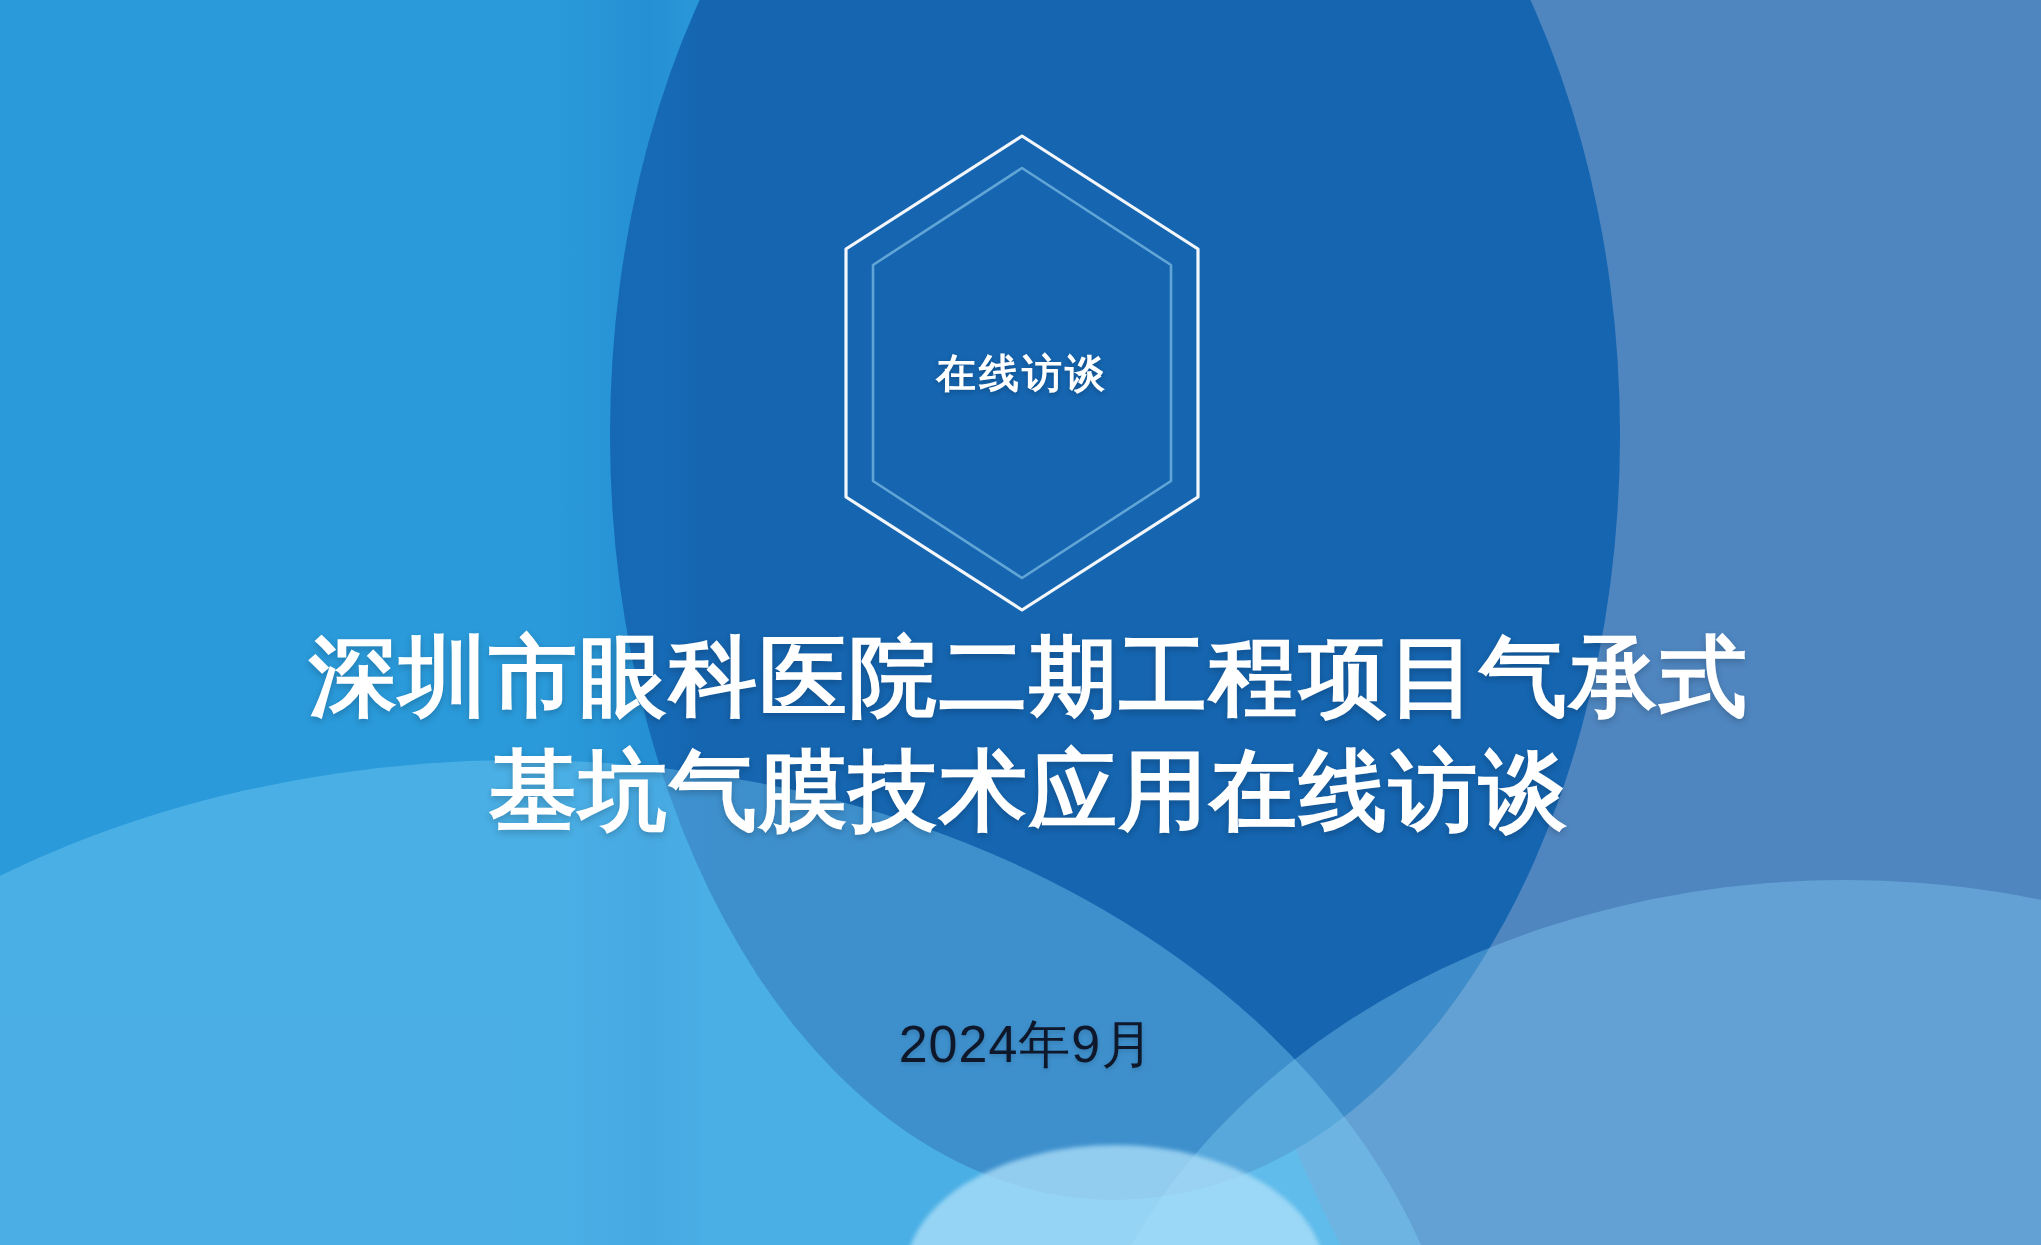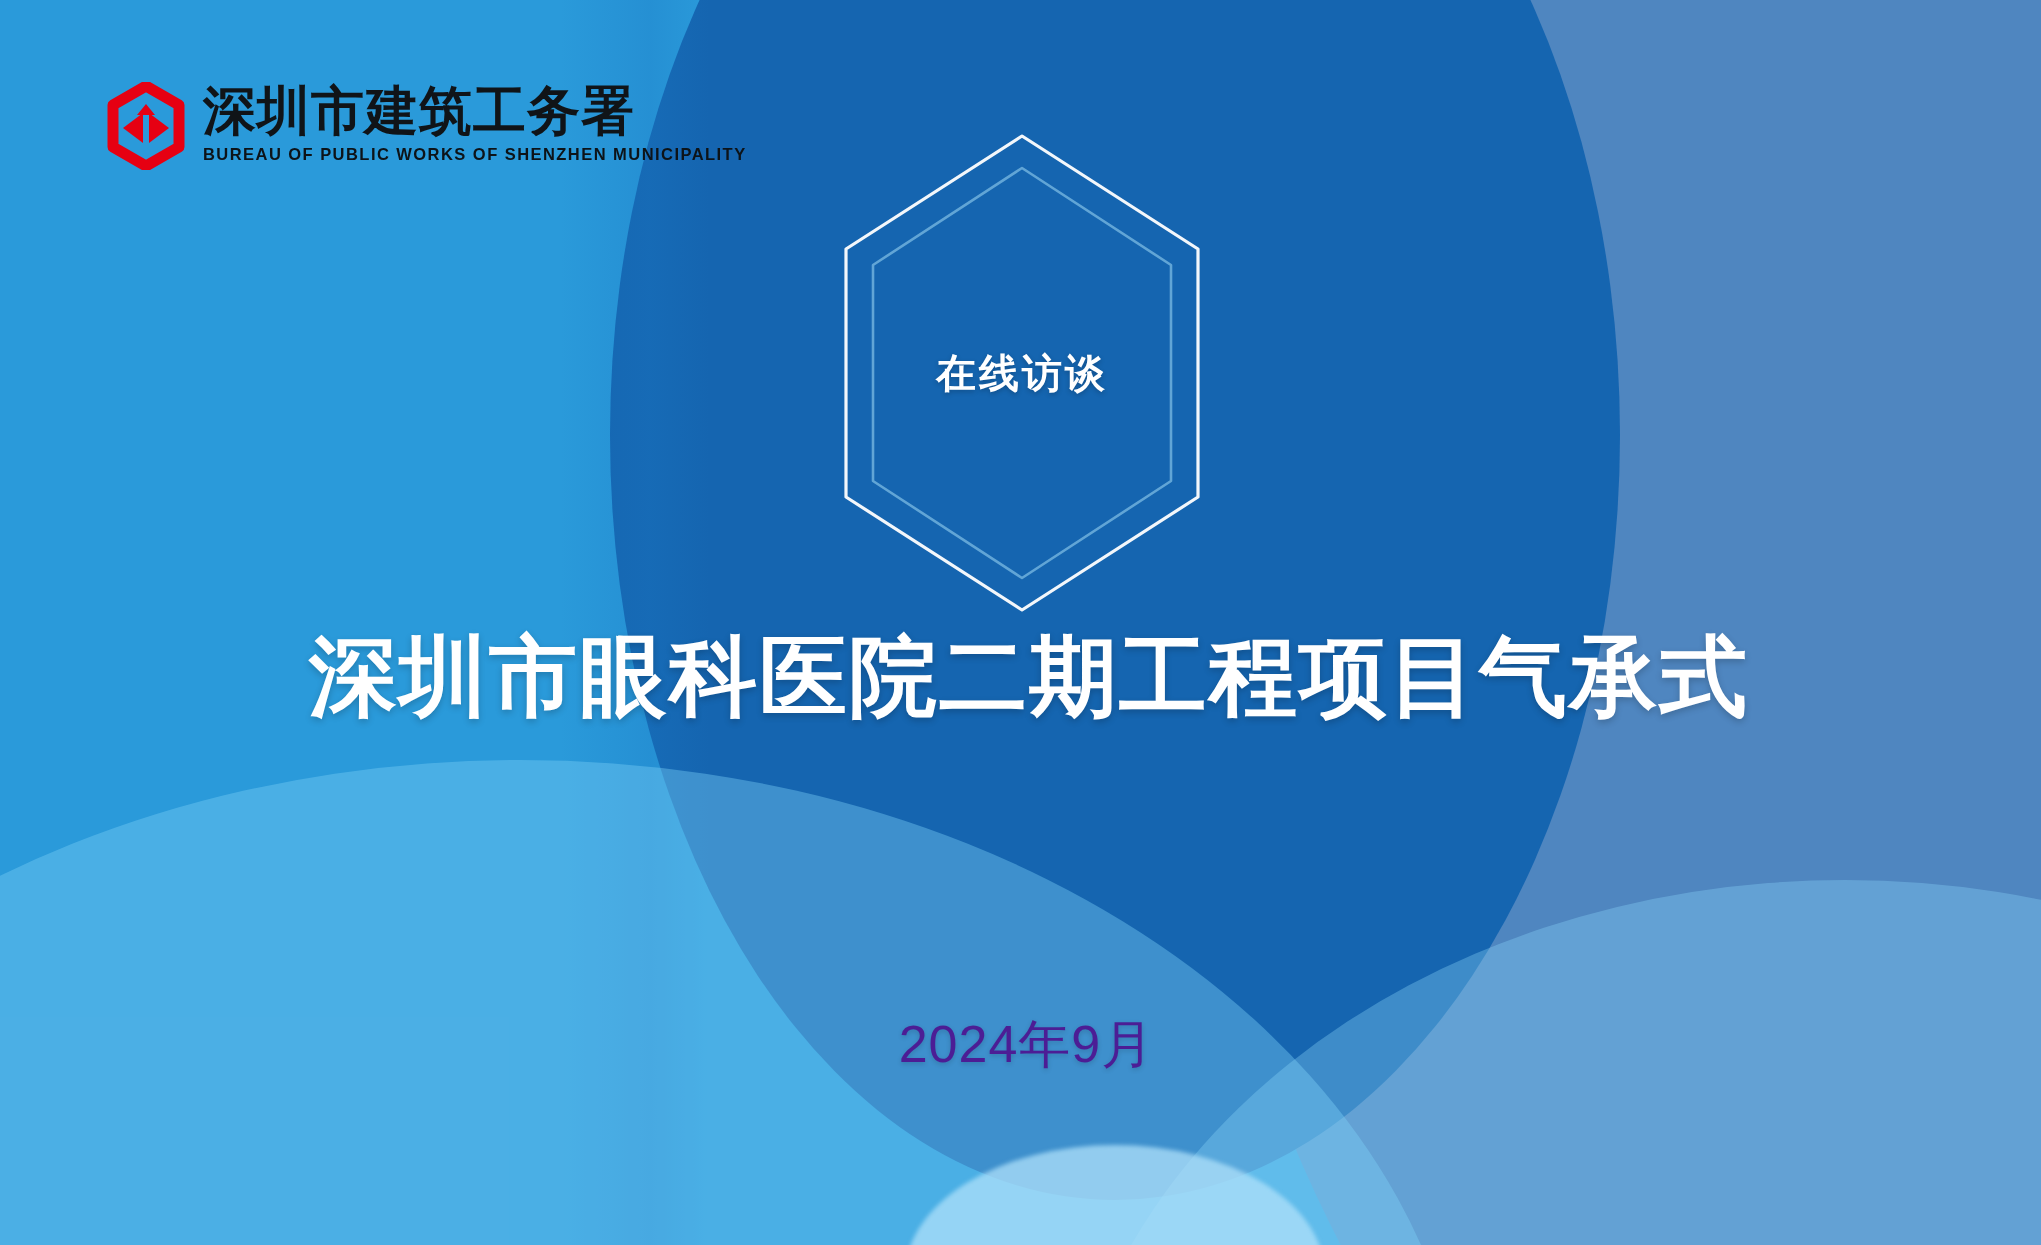--- a/index.html
+++ b/index.html
@@ -109,65 +109,40 @@
   .title-line{
     font-size:88px;line-height:1.30;font-weight:bold;letter-spacing:2px;
     font-family:"DejaVu Sans","Liberation Sans",sans-serif;
     text-shadow:0 3px 7px rgba(0,0,0,0.20);
     padding-left:17px;
   }
 
   
   #date-line{
     position:absolute;left:0;top:1010px;width:100%;
-    text-align:center;color:#4c1d95;
+    text-align:center;color:#0f172a;
     font-size:52px;letter-spacing:1px;
     font-family:"Liberation Sans","DejaVu Sans",sans-serif;
     text-shadow:0 2px 5px rgba(0,0,0,0.16);
     padding-left:12px;
   }
 </style>
 </head>
 <body>
 
 <div id="slide">
 
   <div class="bg-layer" id="bg-base"></div>
   <div class="bg-layer" id="bg-right-panel"></div>
   <div class="bg-layer" id="bg-dark-circle"></div>
   <div class="bg-layer" id="bg-left-seam"></div>
   <div class="bg-layer" id="bg-bl-circle"></div>
   <div class="bg-layer" id="bg-br-circle"></div>
   <div class="bg-layer" id="bg-overlap-glow"></div>
 
-  <div id="logo">
-
-    <div id="logo-mark">
-      <svg viewBox="0 0 86 88" xmlns="http://www.w3.org/2000/svg">
-
-        <path d="M43 4
-                 L76 23
-                 L76 65
-                 L43 84
-                 L10 65
-                 L10 23 Z" fill="none" stroke="#e60012" stroke-width="11" stroke-linejoin="round" stroke-linecap="round"></path>
-
-        <path d="M40 31 L40 61 L20 46 Z" fill="#e60012"></path>
-
-        <path d="M46 31 L46 61 L66 46 Z" fill="#e60012"></path>
-
-        <path d="M43 22 L52 33 L34 33 Z" fill="#e60012"></path>
-      </svg>
-    </div>
-
-    <div id="logo-text-block">
-      <div id="logo-title-cn">深圳市建筑工务署</div>
-      <div id="logo-title-en">BUREAU OF PUBLIC WORKS OF SHENZHEN MUNICIPALITY</div>
-    </div>
-  </div>
 
   <div id="hex-badge">
     <svg viewBox="0 0 390 490" xmlns="http://www.w3.org/2000/svg">
 
       <path d="M195 8
                L371 121
                L371 369
                L195 482
                L19 369
                L19 121 Z" fill="none" stroke="#ffffff" stroke-width="3.2" stroke-linejoin="round" stroke-linecap="round" opacity="0.95"></path>
@@ -177,17 +152,18 @@
                L344 353
                L195 450
                L46 353
                L46 137 Z" fill="none" stroke="#6fb0dd" stroke-width="2.6" stroke-linejoin="round" stroke-linecap="round" opacity="0.85"></path>
     </svg>
     <div id="hex-label">在线访谈</div>
   </div>
 
   <div id="title-block">
     <div class="title-line">深圳市眼科医院二期工程项目气承式</div>
+    <div class="title-line">基坑气膜技术应用在线访谈</div>
   </div>
 
   <div id="date-line">2024年9月</div>
 
 </div>
 
 </body></html>

